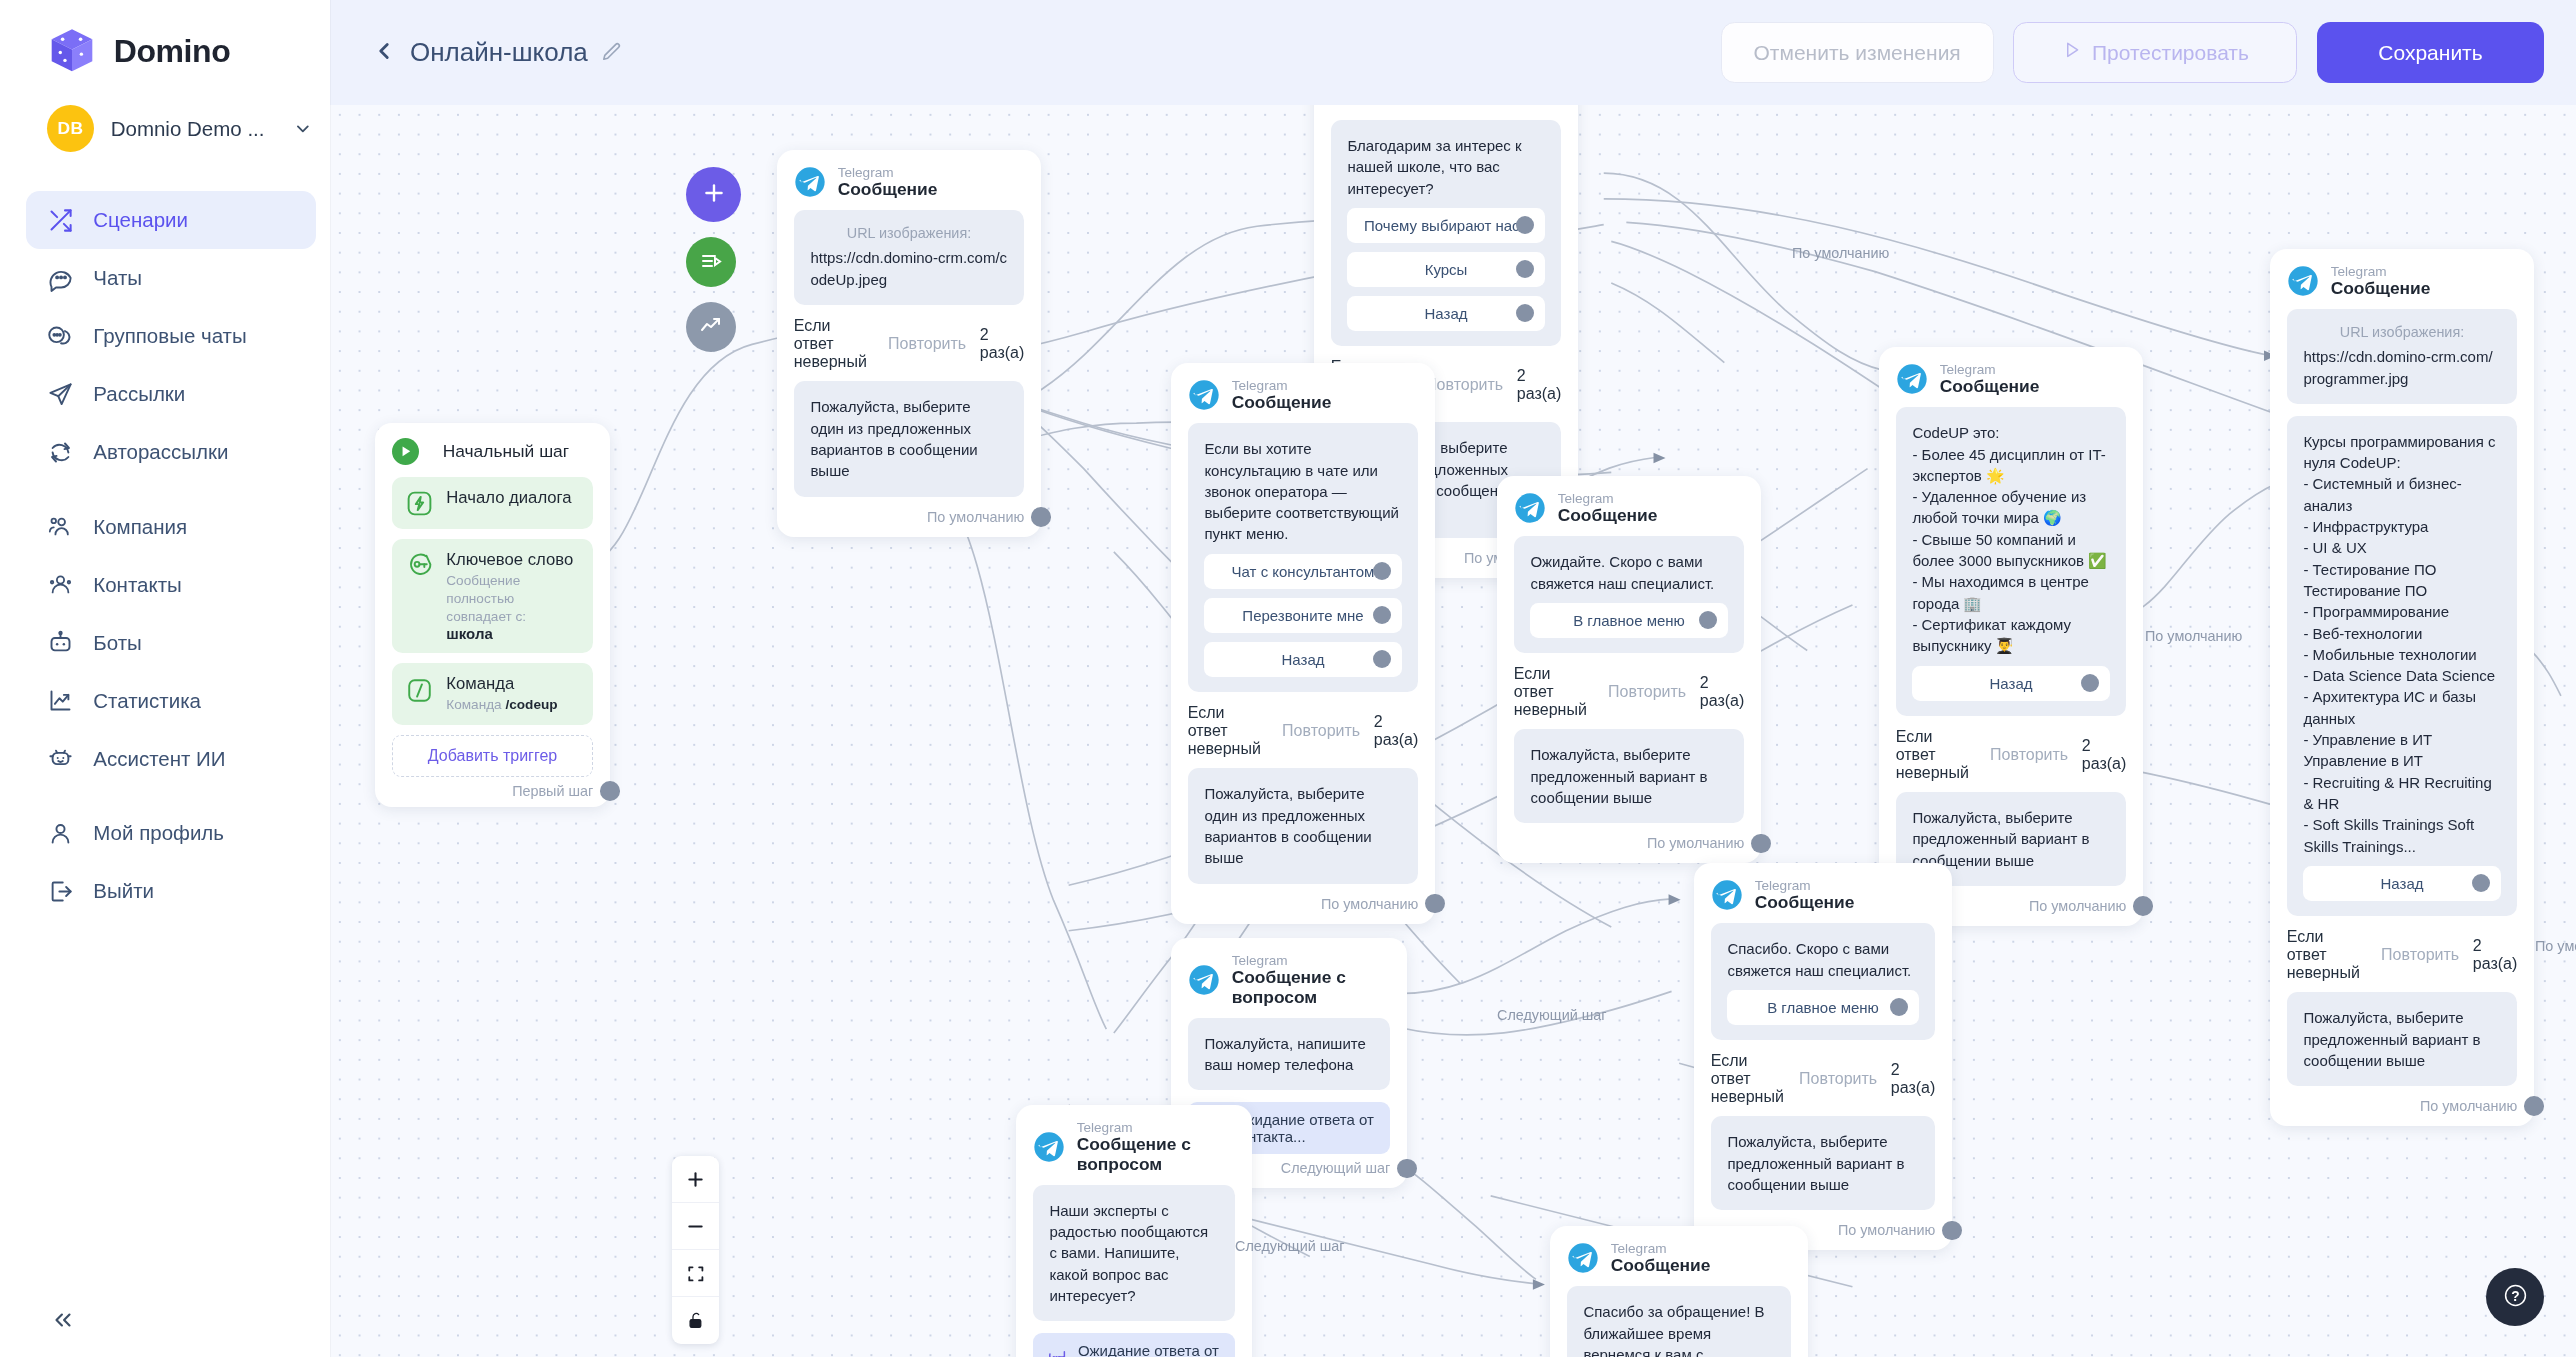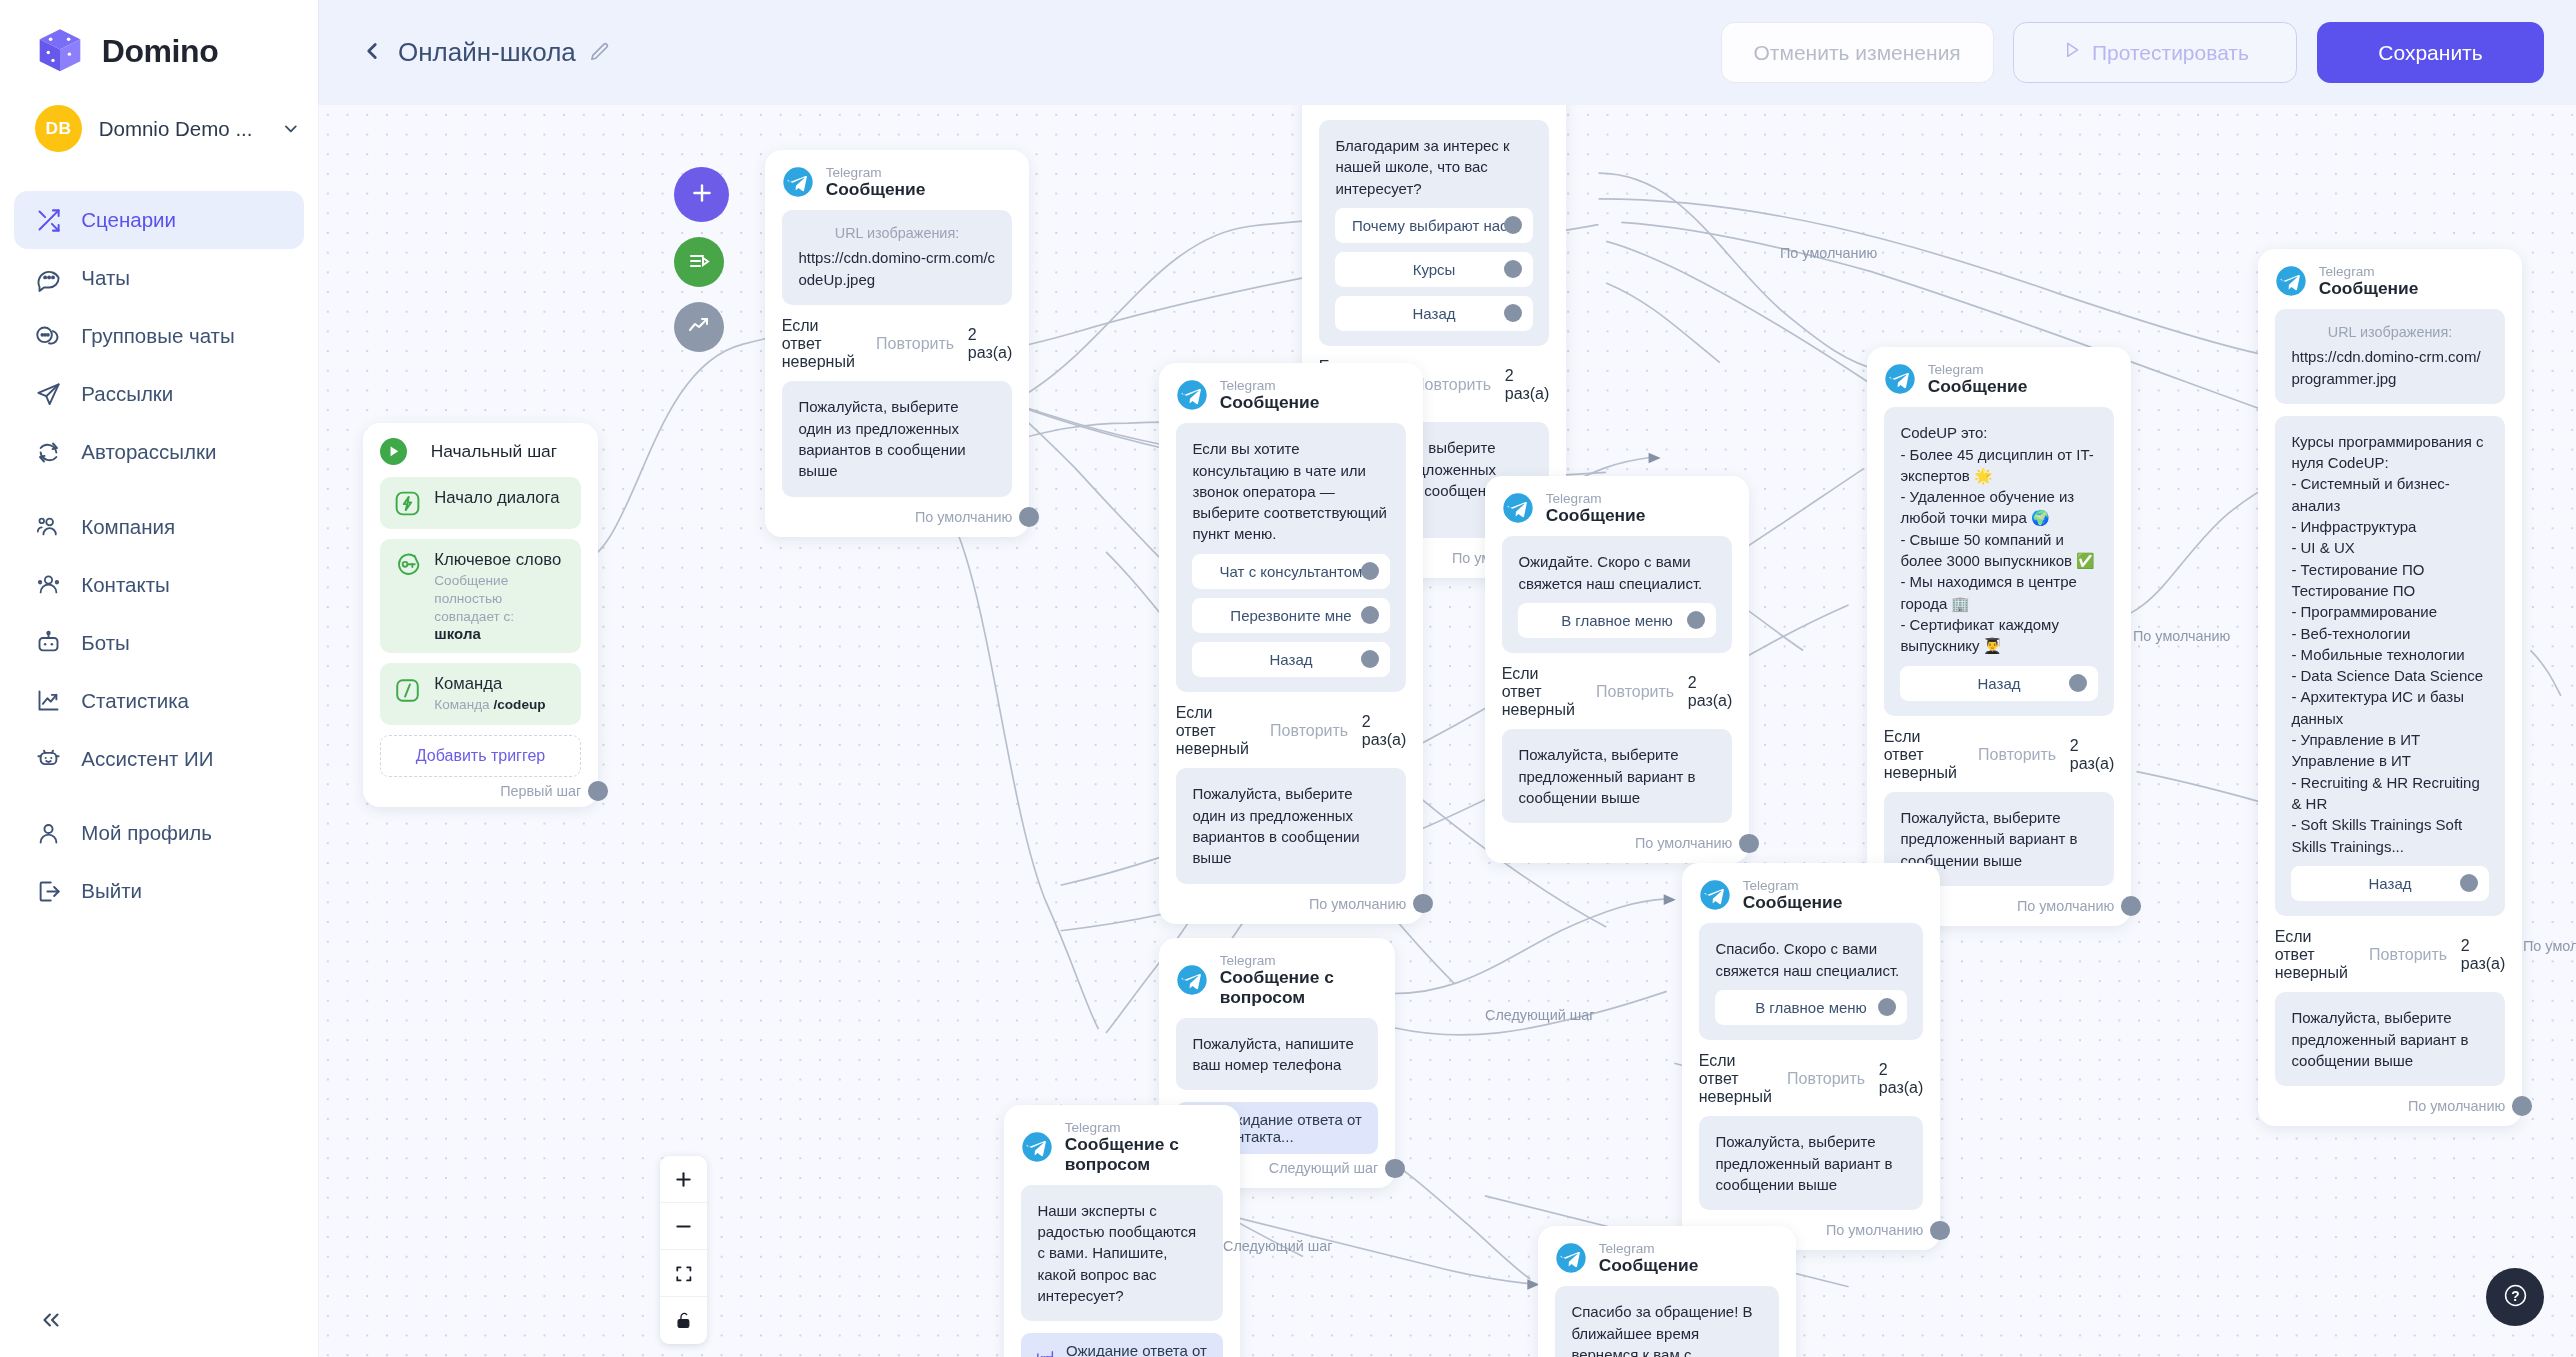--- a/index.html
+++ b/index.html
@@ -3,21 +3,21 @@
 <meta charset="utf-8">
 <style>
   * { box-sizing: border-box; margin: 0; padding: 0; }
   html, body { width: 2576px; height: 1358px; overflow: hidden; }
   body {
     font-family: "Liberation Sans", "DejaVu Sans", sans-serif;
     background: #ffffff;
     color: #3d4f66;
     -webkit-font-smoothing: antialiased;
   }
-  .app { display: flex; width: 2576px; height: 1358px; }
+  .app { display: flex; width: 2576px; height: 1358px; padding-left: 12px; }
 
   
   .sidebar {
     width: 318px; height: 100%;
     background: #ffffff;
     position: relative;
     flex: 0 0 318px;
     z-index: 30;
     box-shadow: 0.8px 0 0 rgba(0,0,0,0.04);
   }

